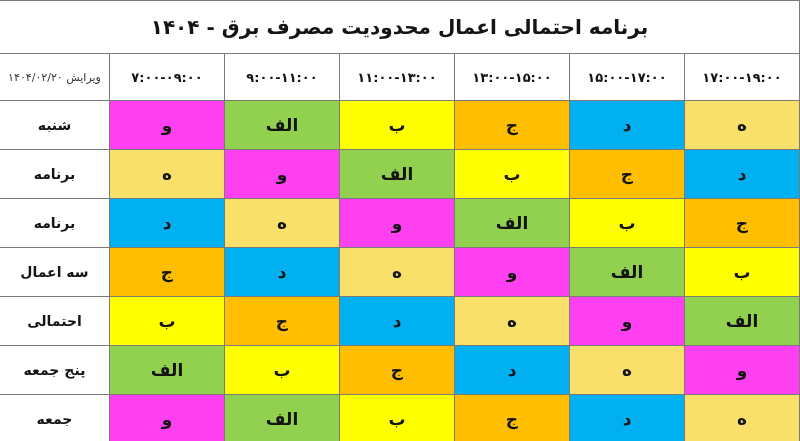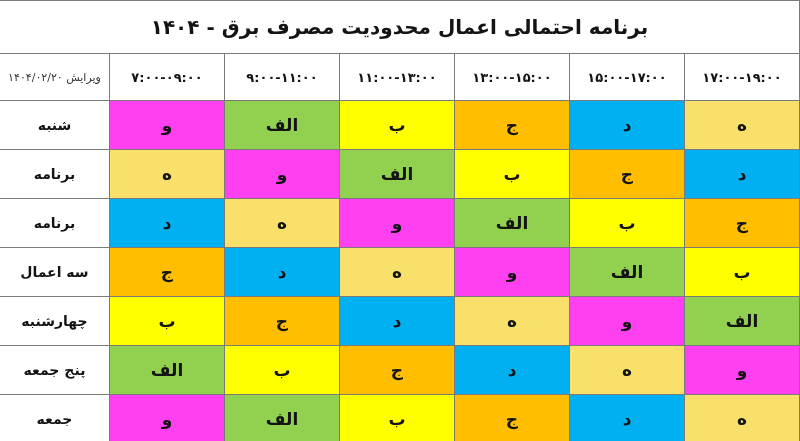--- a/index.html
+++ b/index.html
@@ -159,21 +159,21 @@
           <td class="slot-cell" style="background: rgb(255, 191, 0);">ج</td>
           <td class="day-cell">سه اعمال</td>
         </tr>
         <tr class="body-row">
           <td class="slot-cell" style="background: rgb(146, 208, 80);">الف</td>
           <td class="slot-cell" style="background: rgb(255, 64, 240);">و</td>
           <td class="slot-cell" style="background: rgb(248, 224, 106);">ه</td>
           <td class="slot-cell" style="background: rgb(0, 176, 240);">د</td>
           <td class="slot-cell" style="background: rgb(255, 191, 0);">ج</td>
           <td class="slot-cell" style="background: rgb(255, 255, 0);">ب</td>
-          <td class="day-cell">چهارشنبه</td>
+          <td class="day-cell">احتمالی</td>
         </tr>
         <tr class="body-row">
           <td class="slot-cell" style="background: rgb(255, 64, 240);">و</td>
           <td class="slot-cell" style="background: rgb(248, 224, 106);">ه</td>
           <td class="slot-cell" style="background: rgb(0, 176, 240);">د</td>
           <td class="slot-cell" style="background: rgb(255, 191, 0);">ج</td>
           <td class="slot-cell" style="background: rgb(255, 255, 0);">ب</td>
           <td class="slot-cell" style="background: rgb(146, 208, 80);">الف</td>
           <td class="day-cell">پنج جمعه</td>
         </tr>

